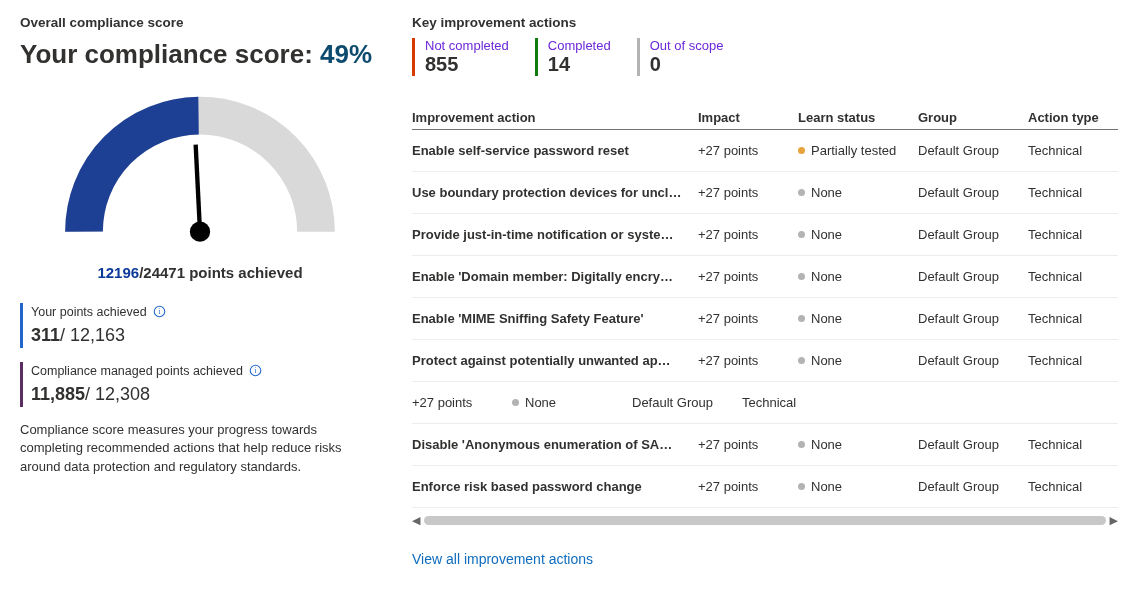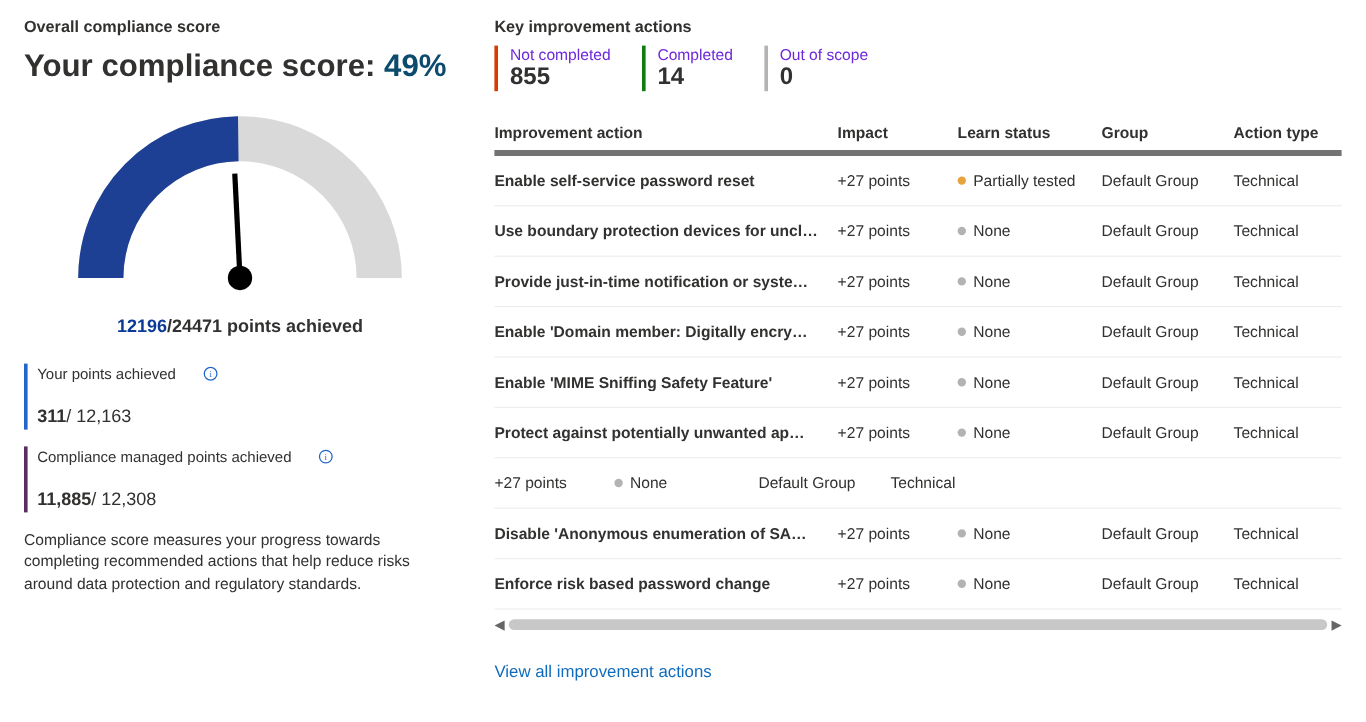--- a/index.html
+++ b/index.html
@@ -20,41 +20,41 @@
   .score-line { font-size: 26px; font-weight: 700; line-height: 1.25; margin: 2px 0 14px; }
   .score-pct { color: #0c4a6e; }
 
   .gauge-wrap { width: 290px; margin: 0 auto 6px; }
   .points-achieved { text-align: center; font-size: 15px; font-weight: 700; margin-bottom: 22px; }
   .points-achieved .n { color: #0b3a99; }
 
   .pbar { border-left: 3px solid; padding: 2px 0 2px 8px; margin-bottom: 14px; }
   .pbar.yours { border-color: #2266cc; }
   .pbar.ms    { border-color: #5b2d63; }
-  .pbar .lbl { font-size: 12.5px; display:flex; align-items:center; gap:22px; }
-  .pbar .val { font-size: 15px; font-weight: 700; margin-top:20px; }
+  .pbar .lbl { font-size: 12.5px; display:flex; align-items:center; gap:6px; }
+  .pbar .val { font-size: 18px; font-weight: 700; margin-top:6px; }
   .pbar .val .of { font-weight: 400; }
   .info-icon { width:13px; height:13px; display:inline-block; }
 
   .desc { font-size: 13px; line-height: 1.45; margin-top: 6px; }
   .link { color: #0f6cbd; font-size: 14px; margin-top: 24px; display:inline-block; cursor:pointer; }
 
   
   .counters { display:flex; gap:0; margin-top: 6px; margin-bottom: 20px; }
   .counter { border-left: 3px solid; padding: 0 26px 0 10px; }
   .counter.nc { border-color: #d83b01; }
   .counter.c  { border-color: #107c10; }
   .counter.os { border-color: #b3b3b3; }
   .counter .cl { font-size: 13px; color:#6d28d9; }
   .counter .cv { font-size: 20px; font-weight: 700; }
 
   
   .tbl { width: 100%; }
   .trow { display:flex; align-items:center; border-bottom:1px solid #ededed; min-height:42px; padding: 4px 0; }
-  .trow.head { border-bottom:5px solid #737373; font-weight:600; min-height:34px;}
+  .trow.head { border-bottom:1px solid #737373; font-weight:600; min-height:34px;align-items:flex-end;}
   .c-action { flex:1; font-weight:700; padding-right:10px; white-space:nowrap; overflow:hidden; text-overflow:ellipsis; }
   .trow.head .c-action { font-weight:600;}
   .c-impact { width: 100px; }
   .c-status { width: 120px; display:flex; align-items:center; gap:6px;}
   .c-group  { width: 110px; }
   .c-type   { width: 90px; }
   .dot { width:7px; height:7px; border-radius:50%; display:inline-block; }
   .dot.orange{ background:#e8a33d;}
   .dot.gray  { background:#b3b3b3;}
 

